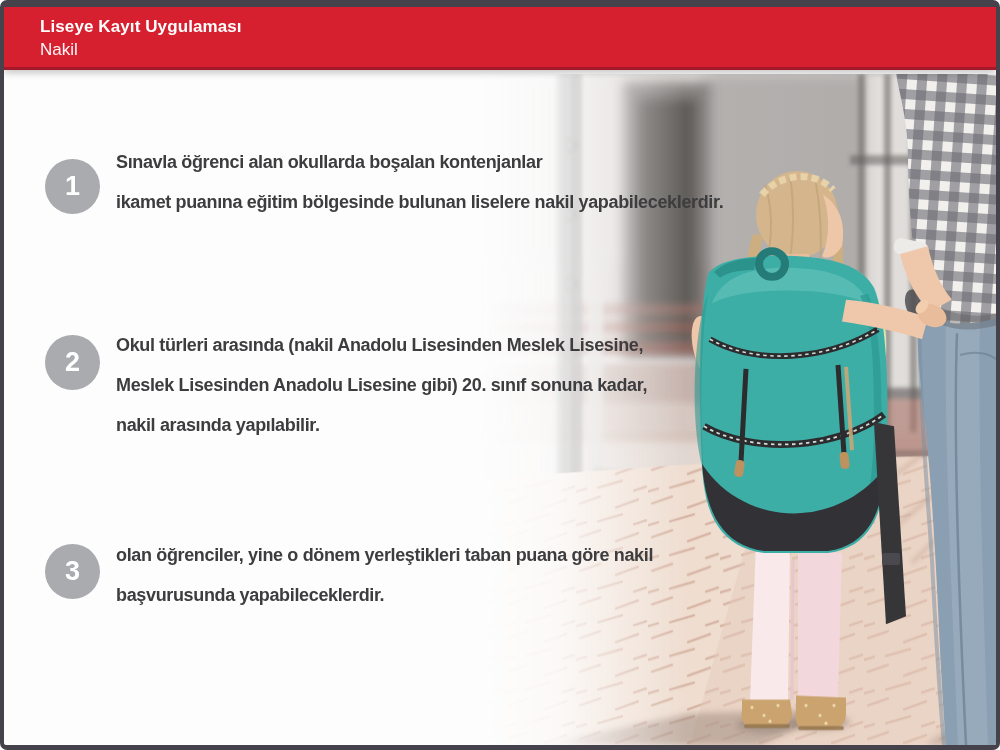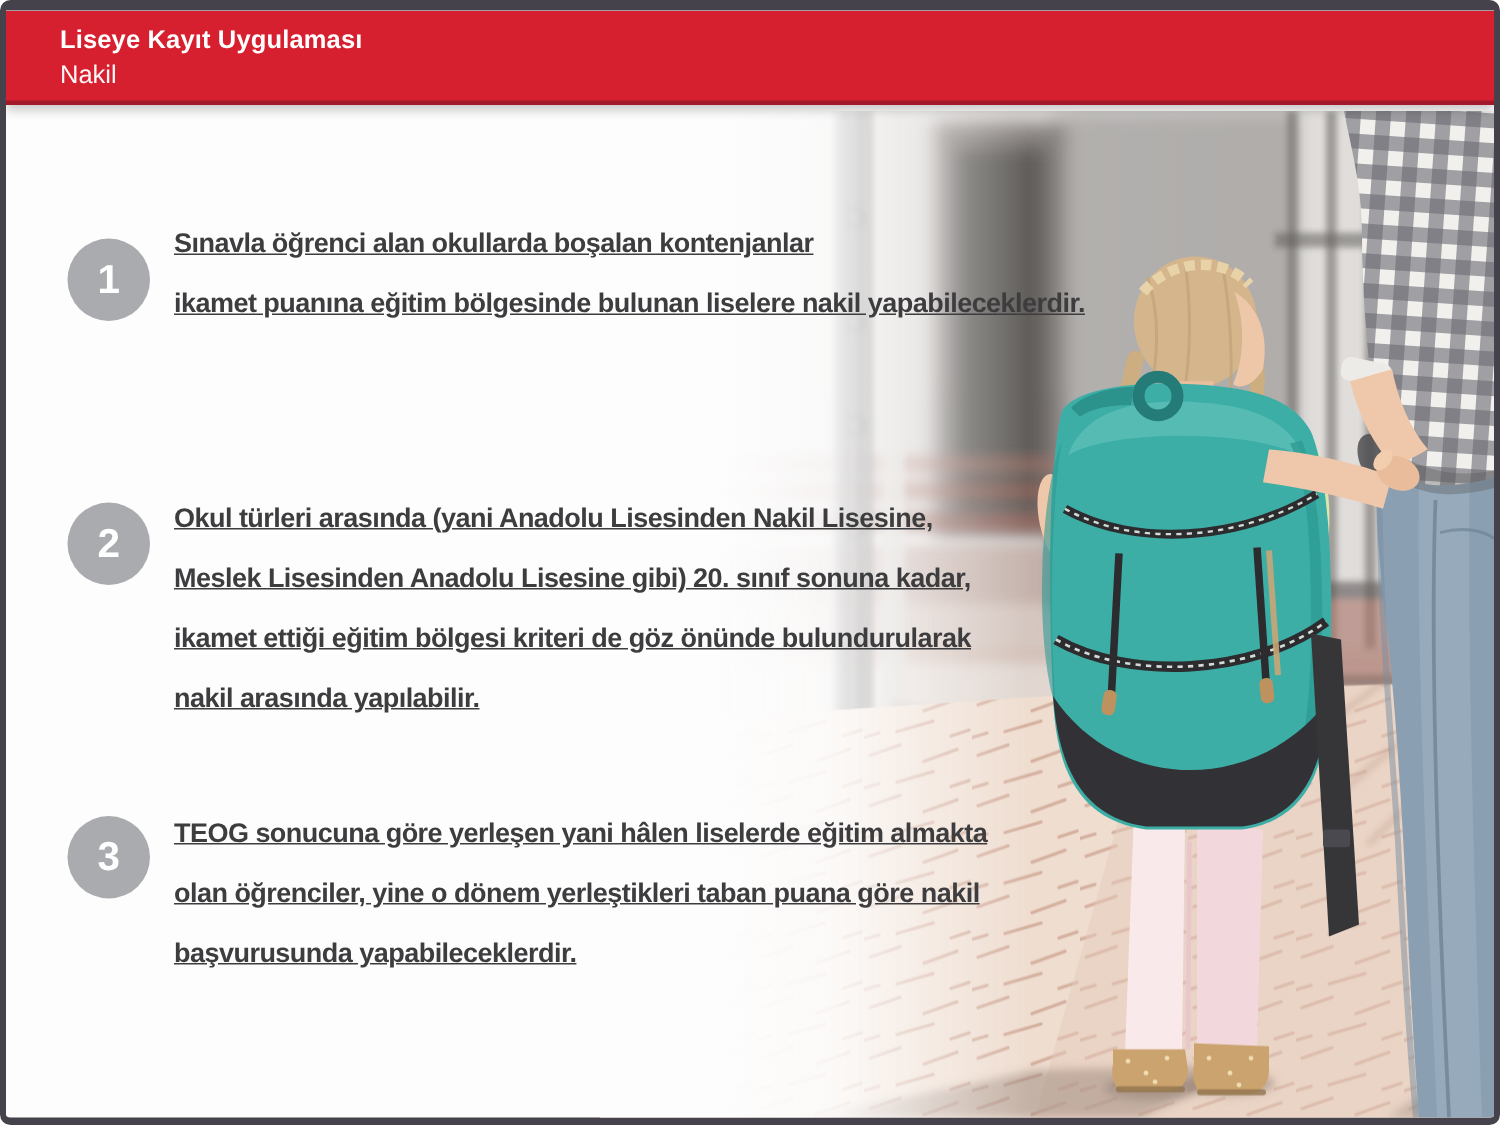--- a/index.html
+++ b/index.html
@@ -50,21 +50,21 @@
     background:var(--circle-gray);
     color:#ffffff;font-size:27px;font-weight:700;
     display:flex;align-items:center;justify-content:center;
   }
   .step-1 .badge{top:17px;}
   .step-2 .badge{top:10px;}
   .step-3 .badge{top:9px;}
   .lines{margin-left:71px;}
   .line{
     height:40px;line-height:40px;white-space:nowrap;
-    color:var(--text-dark);font-size:18px;font-weight:700;letter-spacing:-.35px;text-decoration:underline;
+    color:var(--text-dark);font-size:18px;font-weight:700;letter-spacing:-.35px;
   }
 </style>
 </head>
 <body>
 
 <div class="slide">
 
   <header class="topbar">
     <div class="title">Liseye Kayıt Uygulaması</div>
     <div class="subtitle">Nakil</div>
@@ -252,31 +252,29 @@
         <div class="badge">1</div>
         <div class="lines">
           <div class="line">Sınavla öğrenci alan okullarda boşalan kontenjanlar</div>
           <div class="line">ikamet puanına eğitim bölgesinde bulunan liselere nakil yapabileceklerdir.</div>
         </div>
       </article>
 
       <article class="step step-2">
         <div class="badge">2</div>
         <div class="lines">
-          <div class="line">Okul türleri arasında (yani Anadolu Lisesinden Nakil Lisesine,</div>
+          <div class="line">Okul türleri arasında (nakil Anadolu Lisesinden Meslek Lisesine,</div>
           <div class="line">Meslek Lisesinden Anadolu Lisesine gibi) 20. sınıf sonuna kadar,</div>
-          <div class="line">ikamet ettiği eğitim bölgesi kriteri de göz önünde bulundurularak</div>
           <div class="line">nakil arasında yapılabilir.</div>
         </div>
       </article>
 
       <article class="step step-3">
         <div class="badge">3</div>
         <div class="lines">
-          <div class="line">TEOG sonucuna göre yerleşen yani hâlen liselerde eğitim almakta</div>
           <div class="line">olan öğrenciler, yine o dönem yerleştikleri taban puana göre nakil</div>
           <div class="line">başvurusunda yapabileceklerdir.</div>
         </div>
       </article>
 
     </section>
   </main>
 </div>
 
 </body></html>

